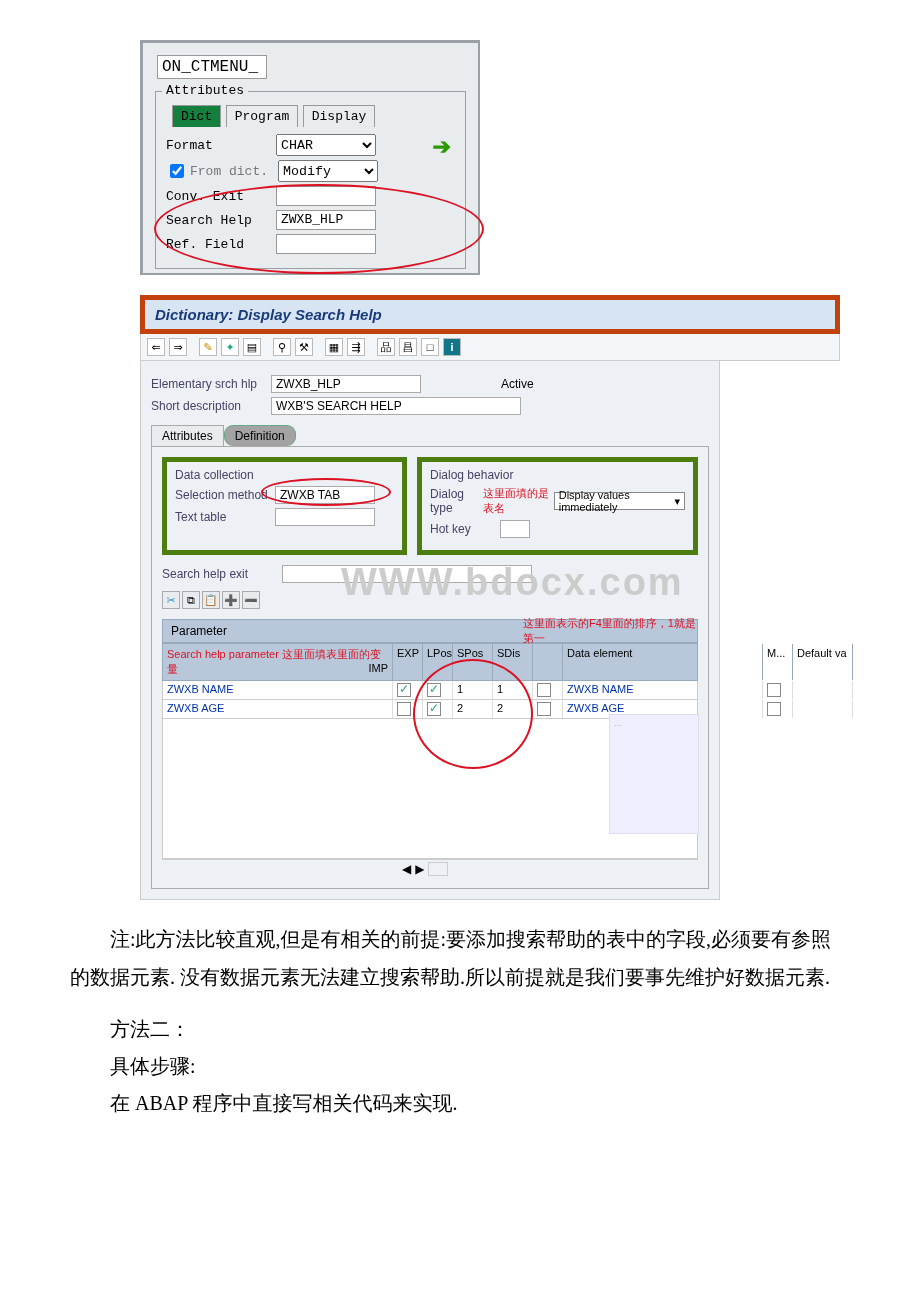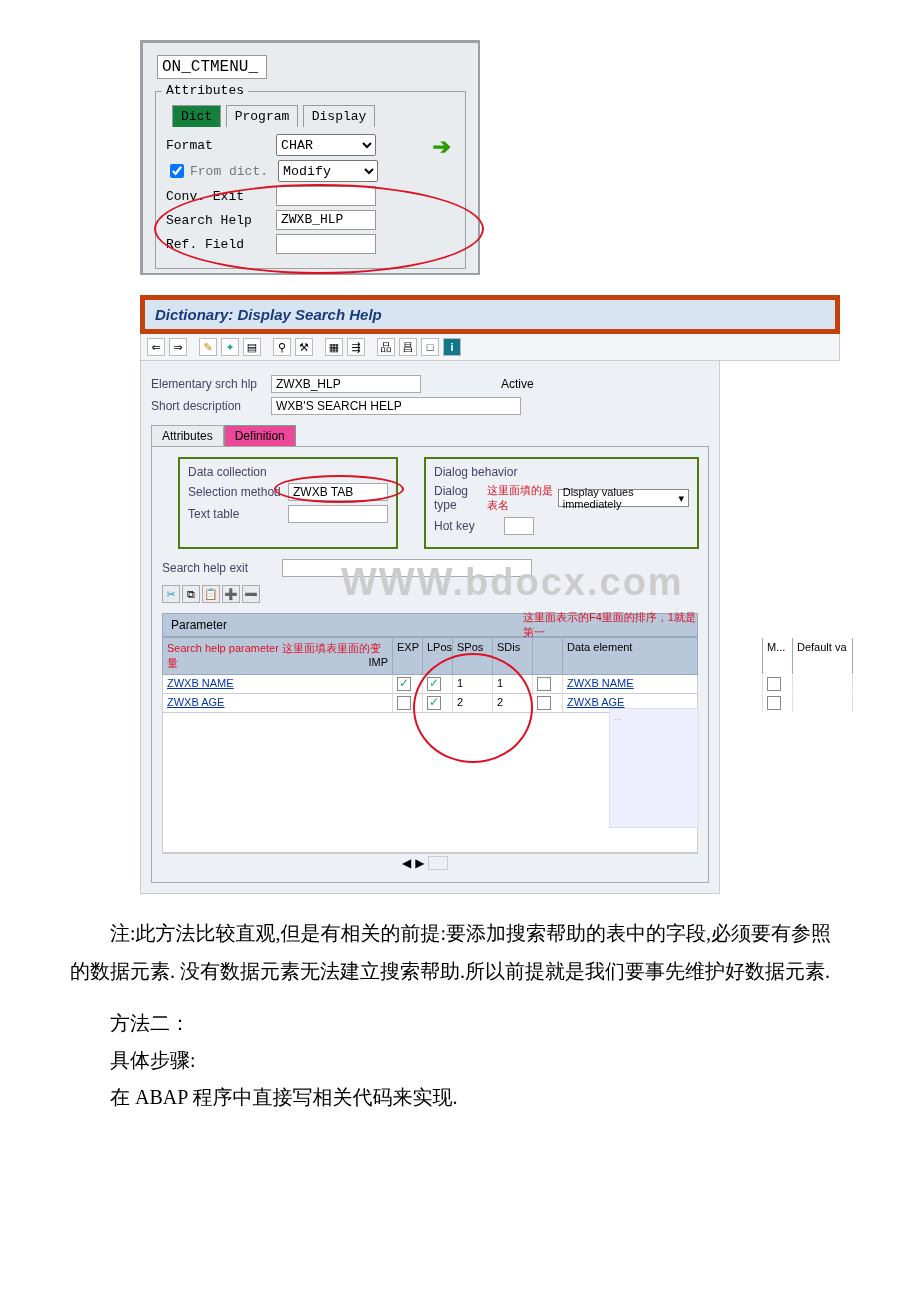--- a/index.html
+++ b/index.html
@@ -24,32 +24,32 @@
   .title-bar { background: #d7e4f2; color: #1a3a7a; font-weight: bold; font-style: italic; padding: 6px 10px; font-size: 15px; border: 5px solid #c2410c; width: 700px; }
   .toolbar2 { border: 1px solid #ccc; border-top: none; background: #f3f6f9; padding: 4px 6px; width: 700px; display: flex; gap: 4px; align-items: center; }
   .tb-btn { width: 18px; height: 18px; border: 1px solid #bbb; background: #fff; display: inline-flex; align-items: center; justify-content: center; font-size: 11px; }
   .body2 { border: 1px solid #ccc; border-top: none; background: #edf1f5; padding: 10px; width: 580px; font-size: 12px; position: relative; }
   .form-row2 { display: flex; align-items: center; margin: 4px 0; }
   .form-row2 .lbl2 { width: 120px; color: #446; }
   .form-row2 .inp2 { border: 1px solid #aaa; background: #fff; padding: 1px 4px; width: 150px; height: 18px; font-size: 12px; }
   .form-row2 .inp2.wide { width: 250px; }
   .sub-tabs { margin-top: 10px; display: flex; }
   .sub-tab { border: 1px solid #aaa; padding: 3px 10px; background: #e8ecef; font-size: 12px; border-bottom: none; }
-  .sub-tab.active { background: #ec4899; border-color: #6a8; }
+  .sub-tab.active { background: #a3a3a3; border-color: #6a8; border-radius: 9px; }
   .sub-panel { border: 1px solid #aaa; background: #edf1f5; padding: 10px; margin-top: 0; font-size: 12px; }
   .two-col { display: flex; gap: 10px; }
-  .group-box { border: 2px solid #4d7c0f; flex: 1; padding: 6px 8px 8px 8px; position: relative; background: #edf1f5; margin-left: 16px; }
+  .group-box { border: 5px solid #4d7c0f; flex: 1; padding: 6px 8px 8px 8px; position: relative; background: #edf1f5; }
   .group-box .gtitle { font-size: 12px; color: #446; margin-bottom: 4px; }
   .watermark { position: absolute; color: #ccc; font-size: 38px; font-weight: bold; letter-spacing: 2px; left: 200px; top: 200px; pointer-events: none; }
   .param-bar { background: #b8c8da; padding: 4px 8px; margin-top: 10px; border: 1px solid #9ab; font-size: 12px; position: relative; }
   .param-header { background: #b8c8da; display: grid; grid-template-columns: 230px 30px 30px 40px 40px 30px 200px 30px 60px; font-size: 11px; border: 1px solid #9ab; }
   .param-header > div { padding: 3px 4px; border-right: 1px solid #9ab; }
   .param-row { display: grid; grid-template-columns: 230px 30px 30px 40px 40px 30px 200px 30px 60px; font-size: 11px; border: 1px solid #ccc; border-top: none; background: #fff; }
   .param-row > div { padding: 2px 4px; border-right: 1px solid #ddd; }
-  .param-row .link { color: #0033aa; text-decoration: underline; }
+  .param-row .link { color: #0033aa; }
   .empty-rows { height: 140px; border: 1px solid #ccc; border-top: none; background: #fff; position: relative; }
   .red-note { color: #d12; font-size: 11px; }
   .scroller { border-top: 1px solid #ccc; padding: 2px 6px; font-size: 12px; display: flex; gap: 4px; justify-content: flex-start; padding-left: 240px; }
   .paragraph { font-family: "SimSun","Microsoft YaHei",serif; font-size: 20px; line-height: 1.9; margin: 20px 70px; text-indent: 2em; color: #000; }
   .h2line { font-family: "SimSun","Microsoft YaHei",serif; font-size: 20px; margin: 10px 70px; text-indent: 2em; color: #000; }
   .cb { display:inline-block;width:14px;height:14px;border:1px solid #888;background:#fff;vertical-align:middle;position:relative;}
   .cb.checked::after{content:"✓";position:absolute;left:1px;top:-2px;font-size:12px;color:#2a7;}
   .sel { border:1px solid #888;background:#fff;padding:0 4px;width:170px;height:18px;display:flex;align-items:center;justify-content:space-between;font-size:11px;}
   .small-toolbar { display:flex;gap:2px;margin:8px 0 2px 0;}
   .small-tb { width:18px;height:18px;border:1px solid #aaa;background:#e8ecef;display:flex;align-items:center;justify-content:center;font-size:11px;}

